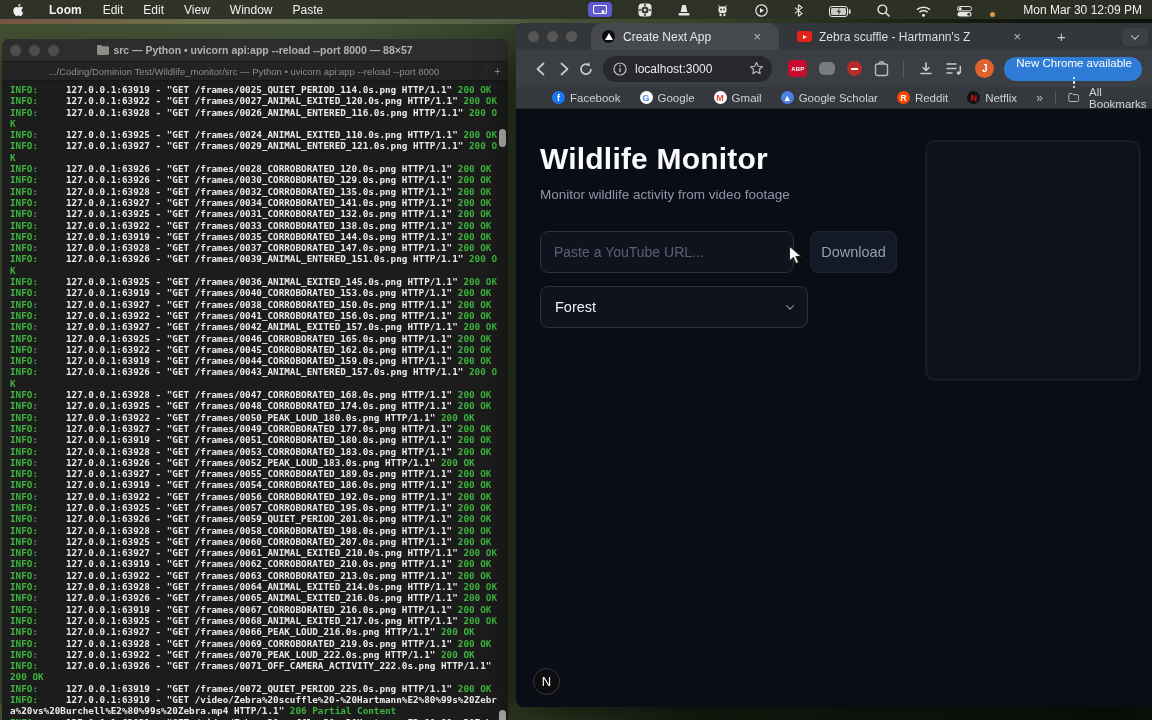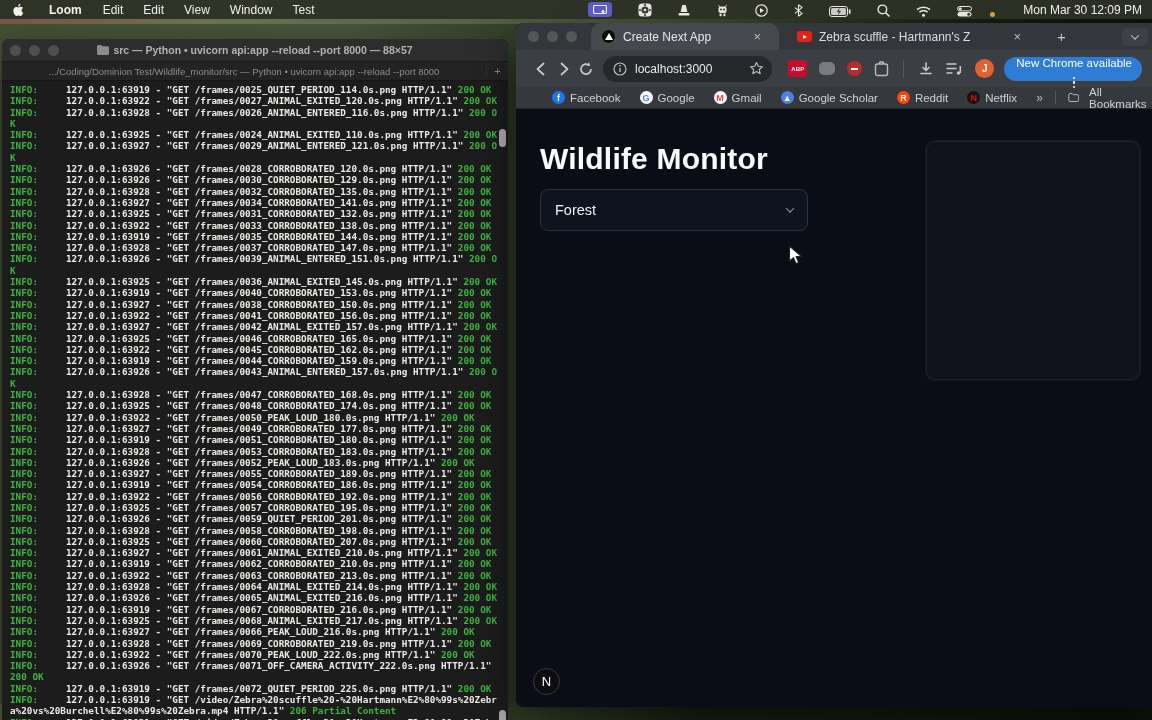--- a/index.html
+++ b/index.html
@@ -131,21 +131,21 @@
   <span class="apple">
     <svg width="12" height="14" viewBox="0 0 12 14">
         <path fill="#f0f0ee" d="M9.6 7.4c0-1.6 1.3-2.4 1.4-2.4C10.3 4 9.2 3.8 8.8 3.8c-1-.1-1.9.6-2.4.6-.5 0-1.2-.6-2-.5-1 0-2 .6-2.5 1.5C.7 7.3 1.5 10 2.6 11.5c.5.7 1.1 1.6 1.9 1.5.8 0 1.1-.5 2-.5.9 0 1.2.5 2 .5.8 0 1.4-.7 1.9-1.5.6-.8.8-1.7.8-1.7s-1.6-.6-1.6-2.4zM7.8 2.7c.4-.5.7-1.2.6-1.9-.6 0-1.3.4-1.7.9-.4.4-.7 1.1-.6 1.8.7.1 1.3-.3 1.7-.8z"></path>
       </svg>
   </span>
   <span class="menu app">Loom</span>
   <span class="menu">Edit</span>
   <span class="menu">Edit</span>
   <span class="menu">View</span>
   <span class="menu">Window</span>
-  <span class="menu">Test</span>
+  <span class="menu">Paste</span>
 
   <span class="mb-right">
     <span class="mb-ic screenrec">
       <svg width="14" height="10" viewBox="0 0 14 10">
           <rect x="0.5" y="0.5" width="13" height="8" rx="1.5" fill="none" stroke="#fff" stroke-width="1.2"></rect>
           <circle cx="10" cy="6.5" r="1.6" fill="#fff"></circle>
         </svg>
     </span>
     <span class="mb-ic">
       <svg width="14" height="14" viewBox="0 0 14 14">
@@ -373,20 +373,25 @@
       <svg width="14" height="11" viewBox="0 0 14 11">
           <path d="M1 2 C1 1.2 1.6 0.6 2.4 0.6 H5 L6.2 2 H11.6 C12.4 2 13 2.6 13 3.4 V9 C13 9.8 12.4 10.4 11.6 10.4 H2.4 C1.6 10.4 1 9.8 1 9Z" fill="none" stroke="#b9bbbe" stroke-width="1.2"></path>
         </svg>
       <span>All Bookmarks</span>
     </span>
   </div>
 
   <div class="b-page">
     <div class="pg-inner">
       <div class="pg-title">Wildlife Monitor</div>
+      <div class="pg-sub">Monitor wildlife activity from video footage</div>
+      <div class="pg-row">
+        <input class="url-input" type="text" placeholder="Paste a YouTube URL..." style="">
+        <button class="btn download">Download</button>
+      </div>
       <div class="pg-row second">
         <div class="sel">
           <span>Forest</span>
           <span class="chev"></span>
         </div>
       </div>
     </div>
     <div class="side-panel"></div>
     <div class="next-badge">N</div>
   </div>

